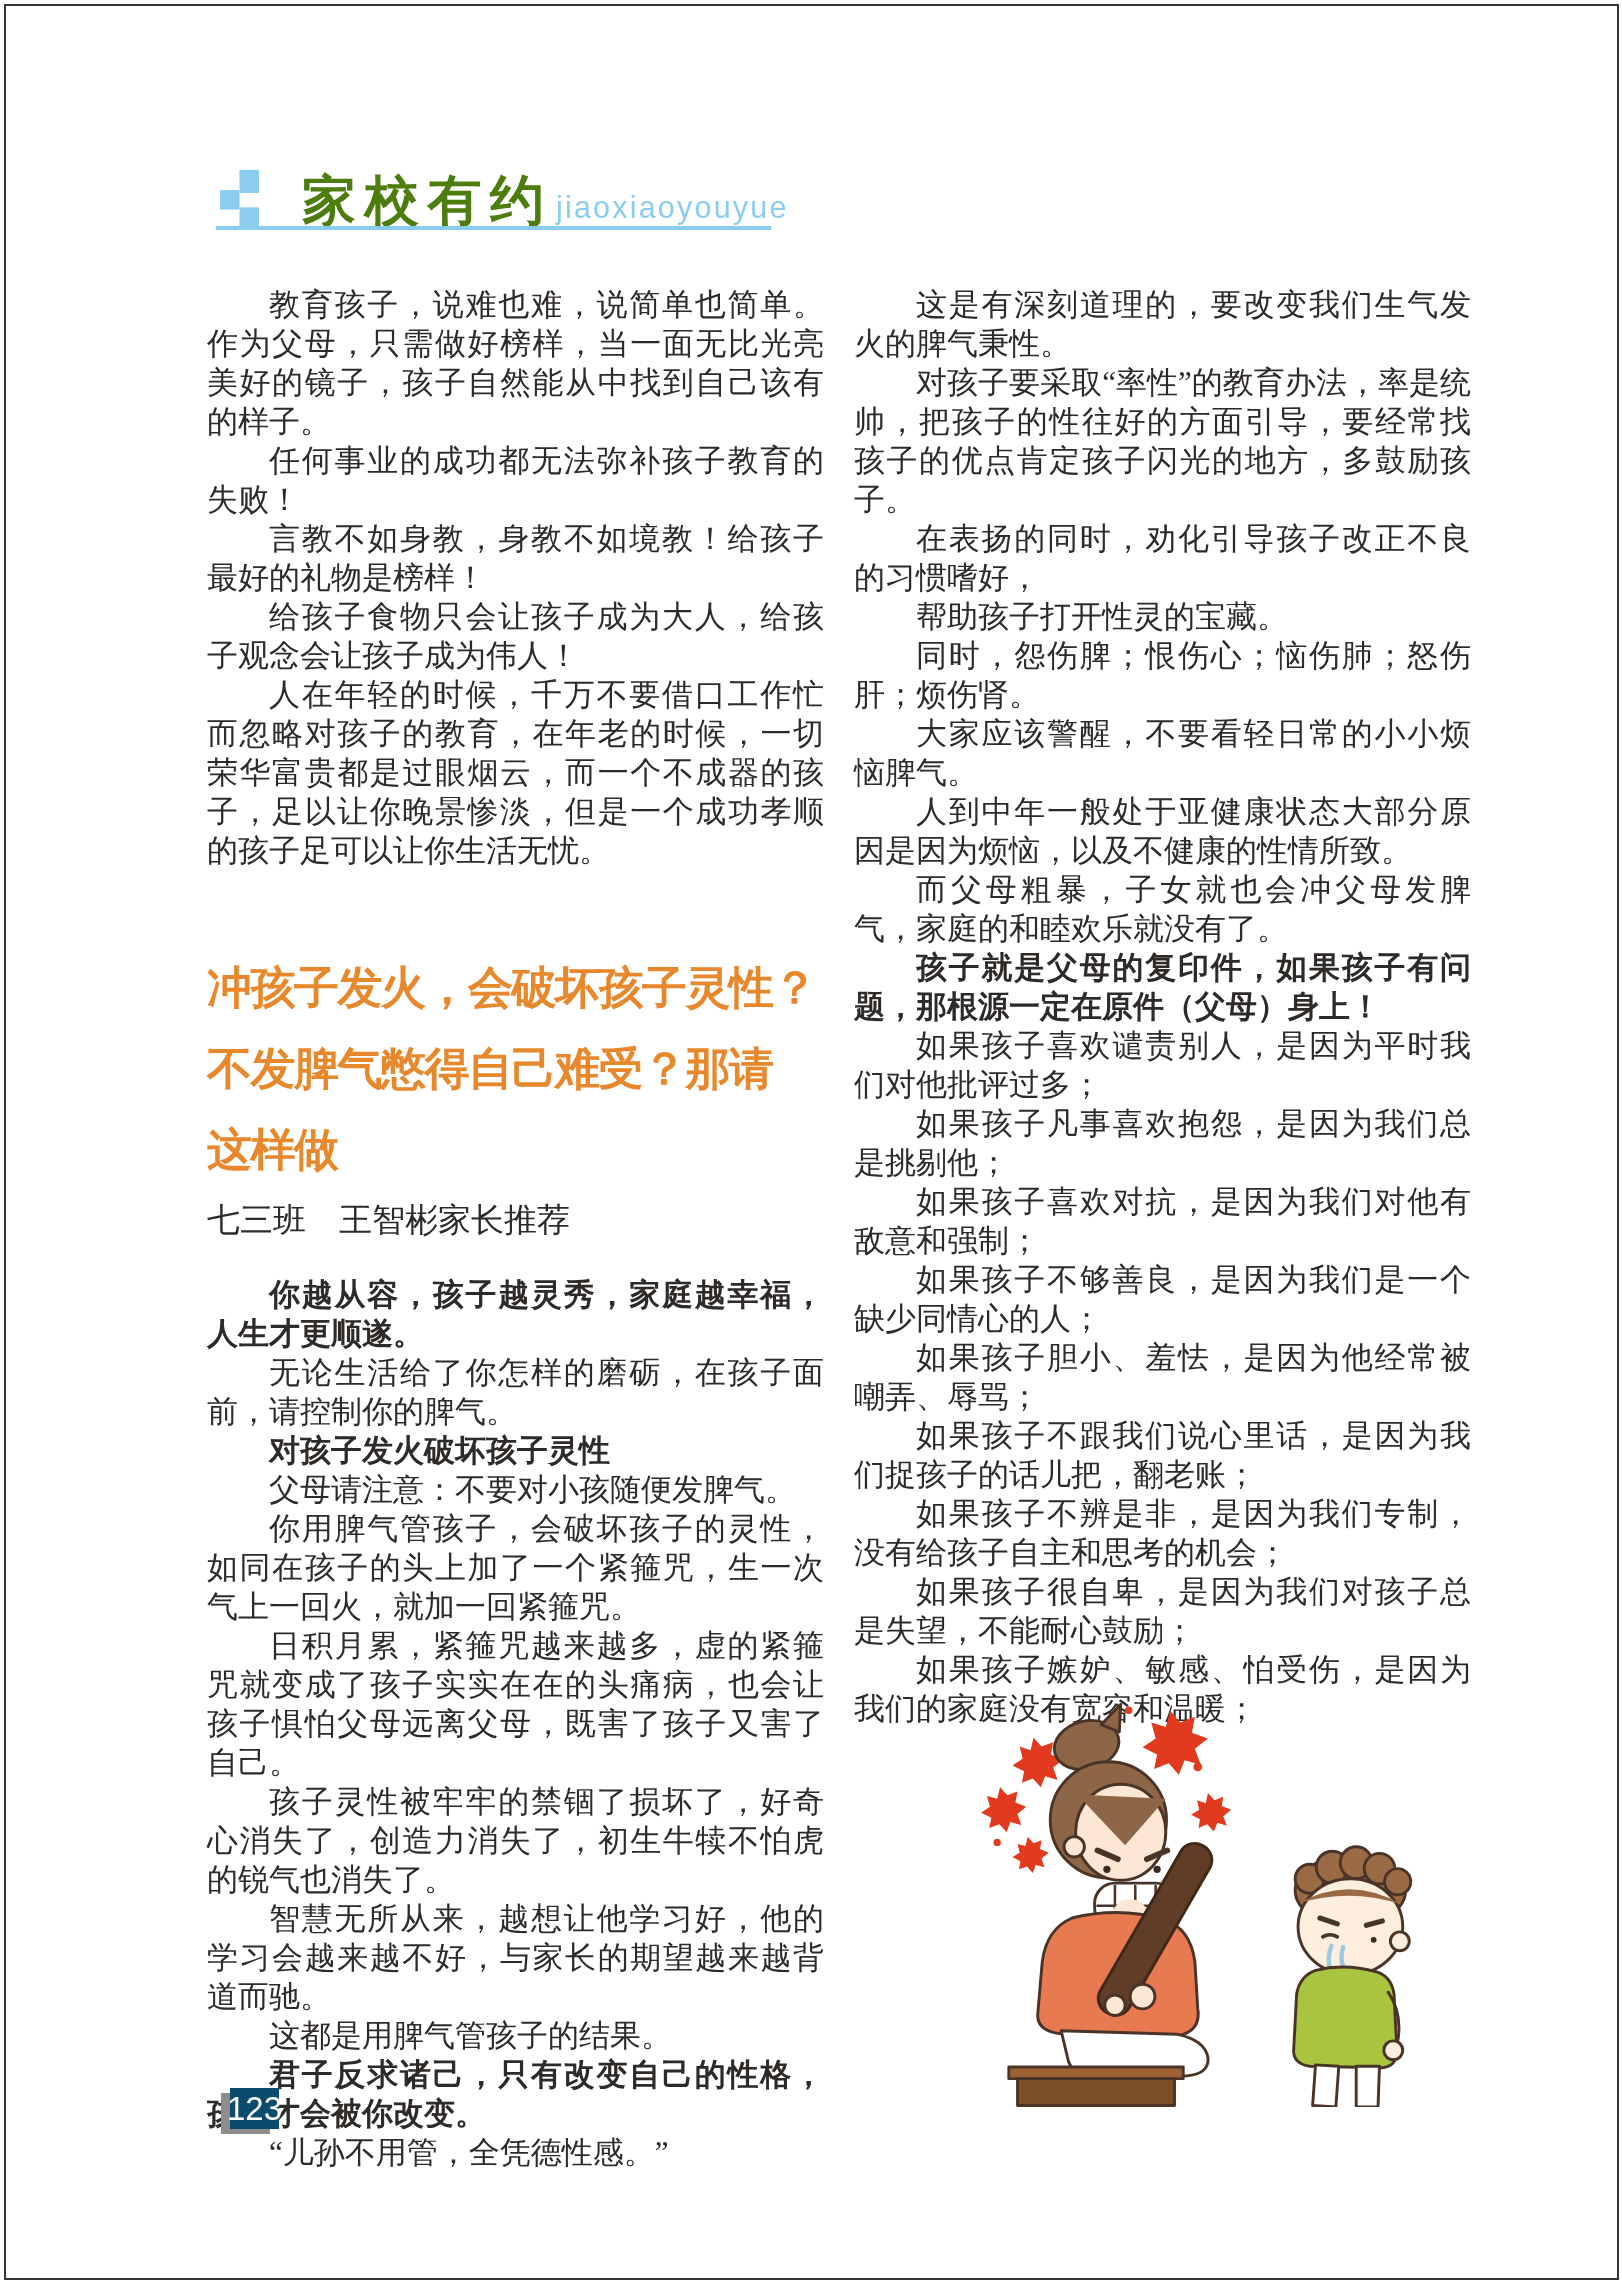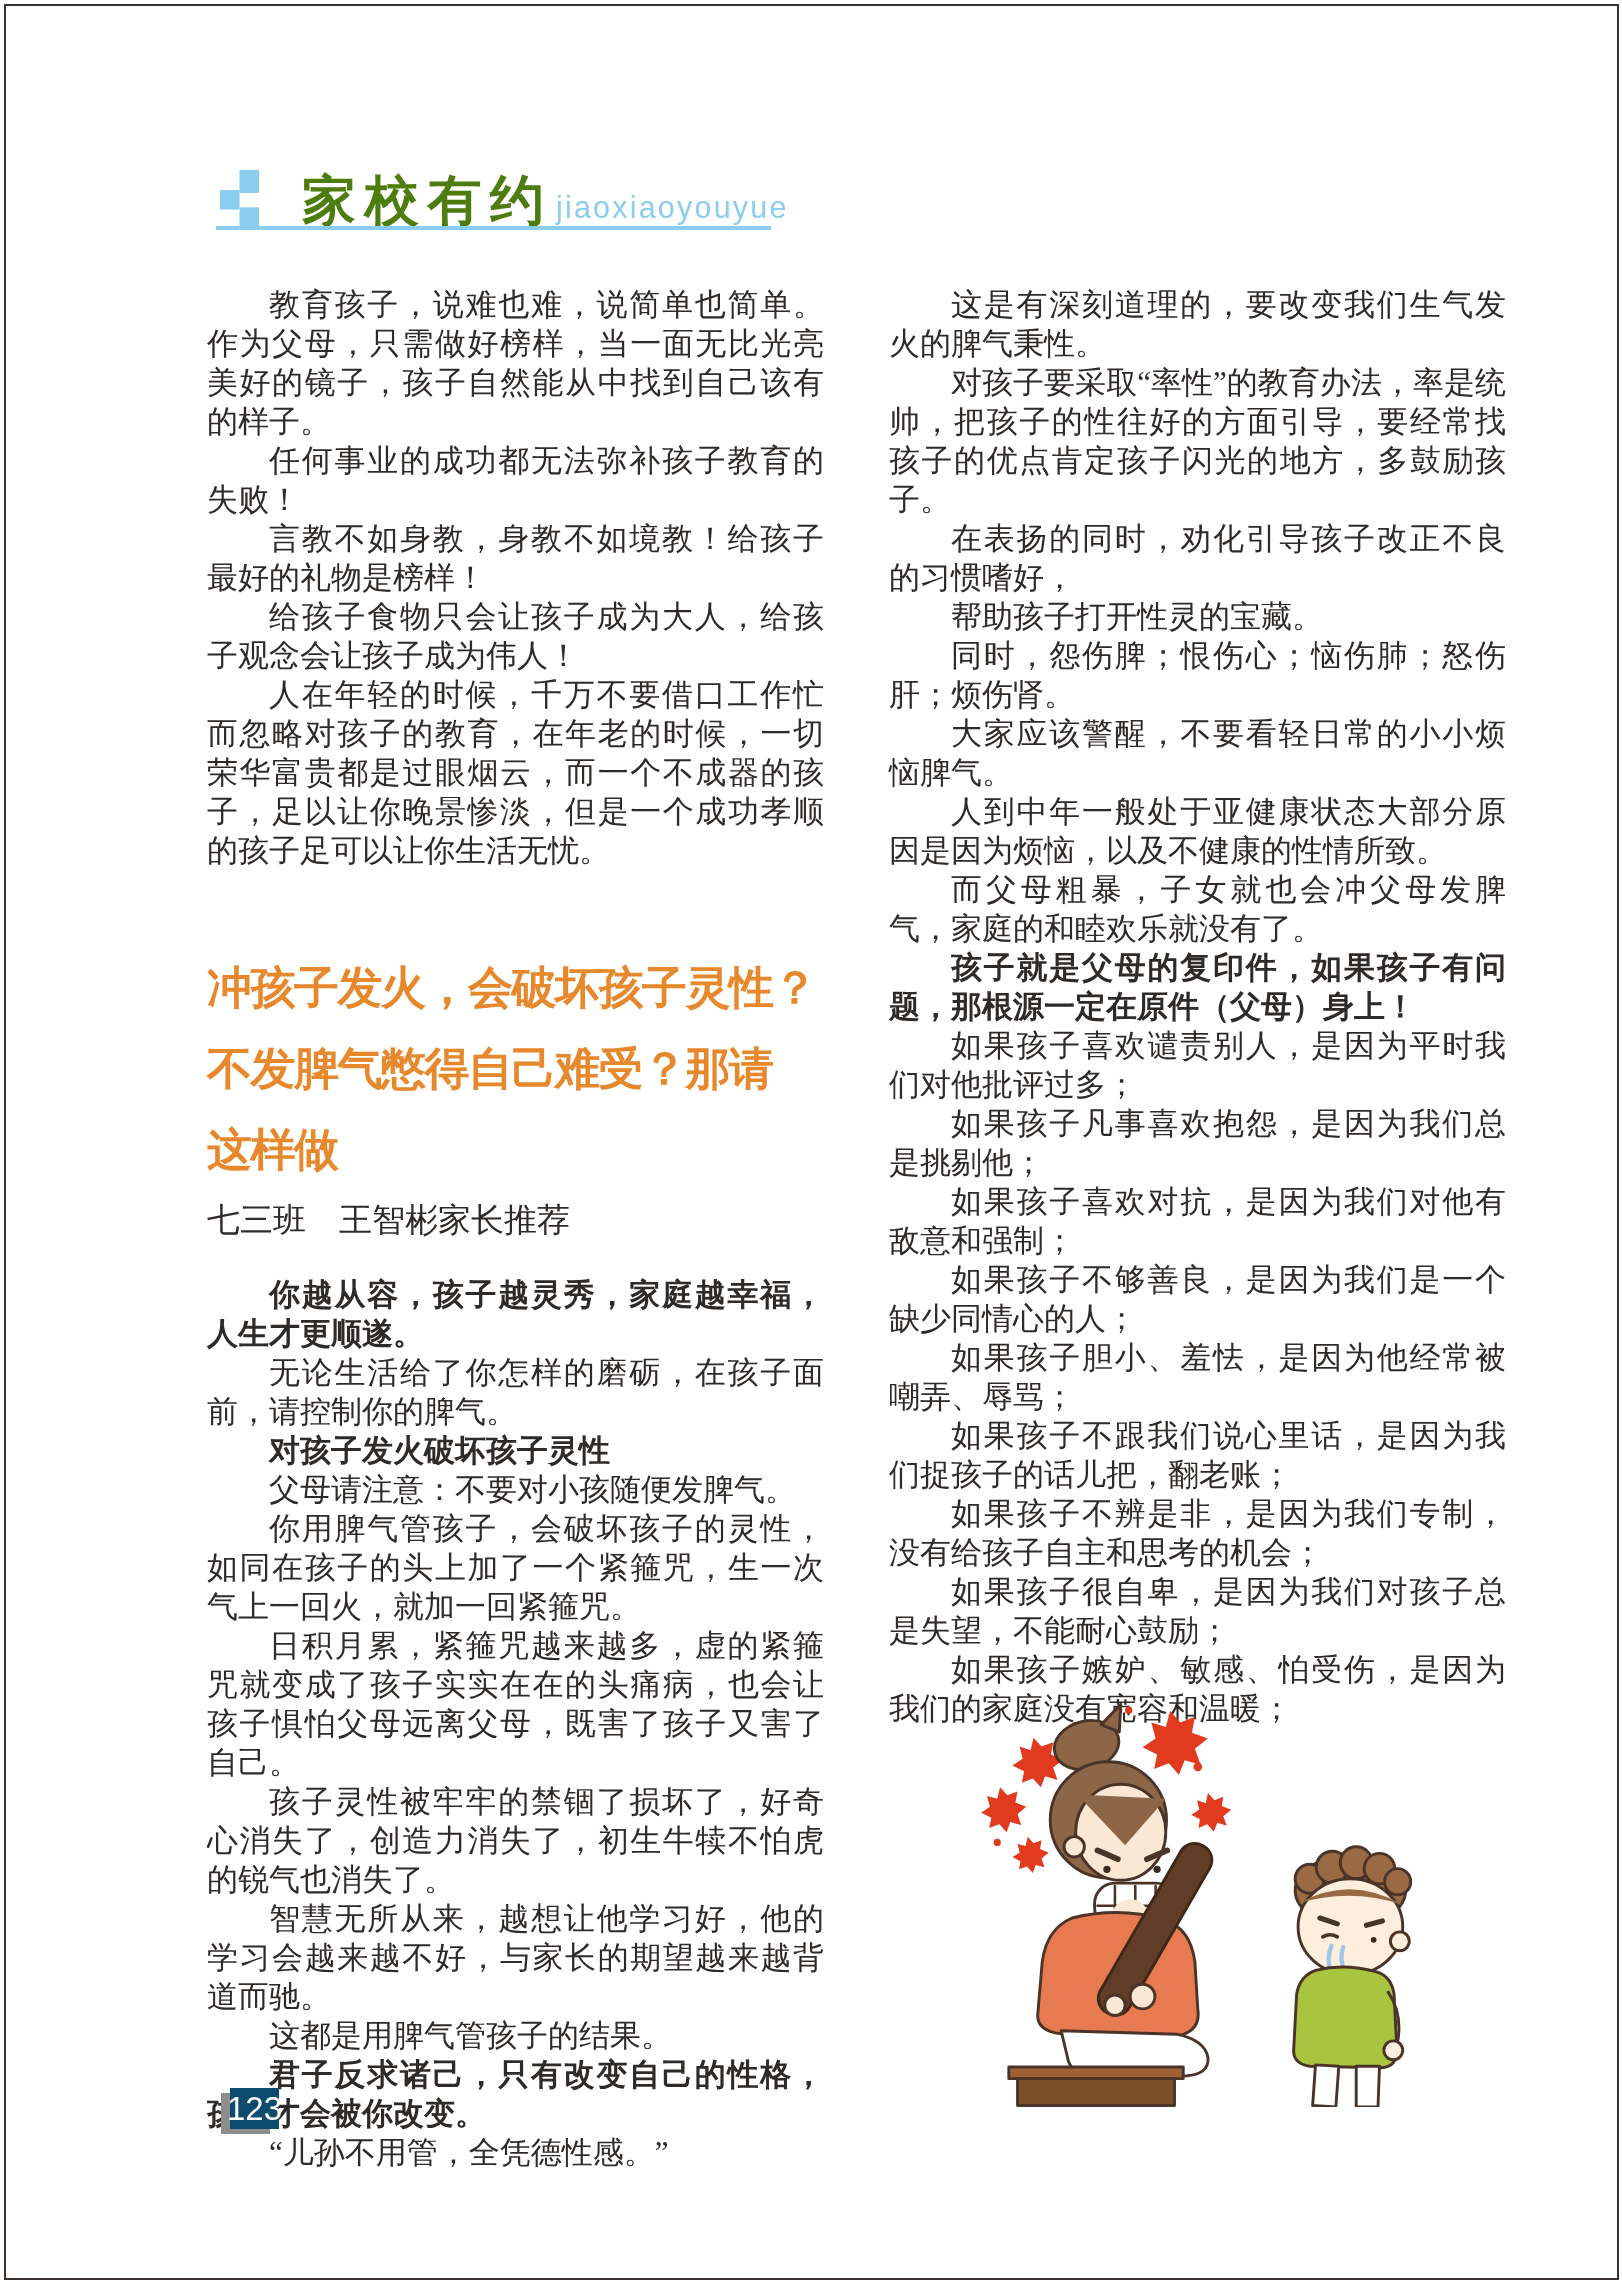--- a/index.html
+++ b/index.html
@@ -11,21 +11,21 @@
   .logo{position:absolute;left:219px;top:167px;}
   .header-title{position:absolute;left:302px;top:170px;font-family:"Liberation Sans",sans-serif;
         font-weight:bold;font-size:54px;line-height:60px;color:#4d7c0f;letter-spacing:8.7px;}
   .header-pinyin{position:absolute;left:556px;top:190px;font-family:"Liberation Sans",sans-serif;
         font-size:30.5px;color:#8bcdee;letter-spacing:2.2px;}
   .header-underline{position:absolute;left:216px;top:226px;width:555px;height:3.6px;background:#8bcdee;}
 
   
   .col{position:absolute;top:285px;width:617px;}
   .col-left{left:207px;}
-  .col-right{left:854px;margin-left:35px;}
+  .col-right{left:854px;}
   .para{margin:0;font-size:31px;line-height:39px;text-align:justify;text-indent:2em;}
   .para.bold{font-weight:bold;}
   .article-title{margin-top:78px;color:#e8882c;font-weight:bold;font-size:45px;
         line-height:81px;letter-spacing:-1.5px;}
   .title-line{text-indent:0;}
   .byline{display:block;margin-top:7.3px;font-size:33px;line-height:44px;}
   .article-body{margin-top:33px;}
 
   
   .pageno-wrap{position:absolute;left:216px;top:2088px;width:55px;height:46px;}

